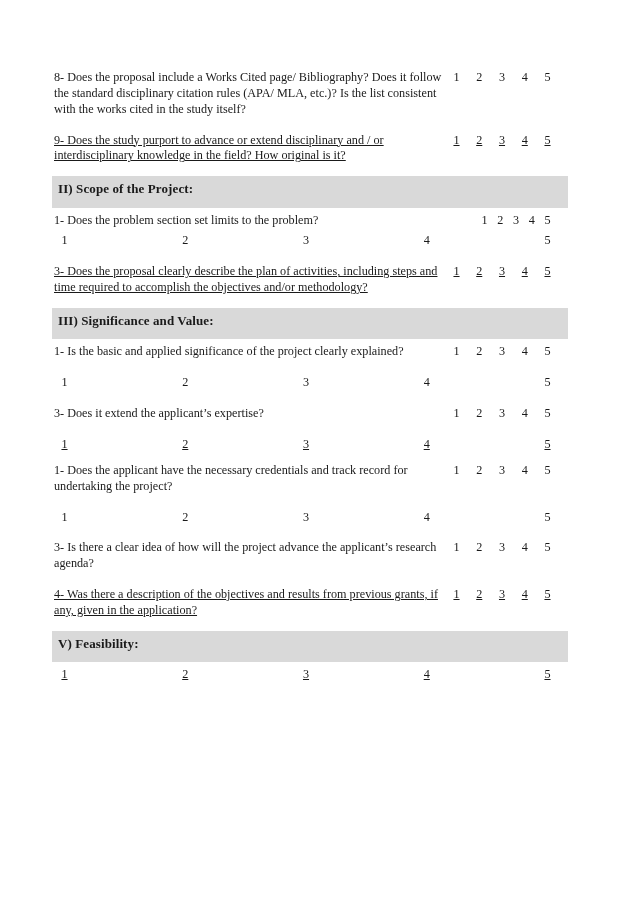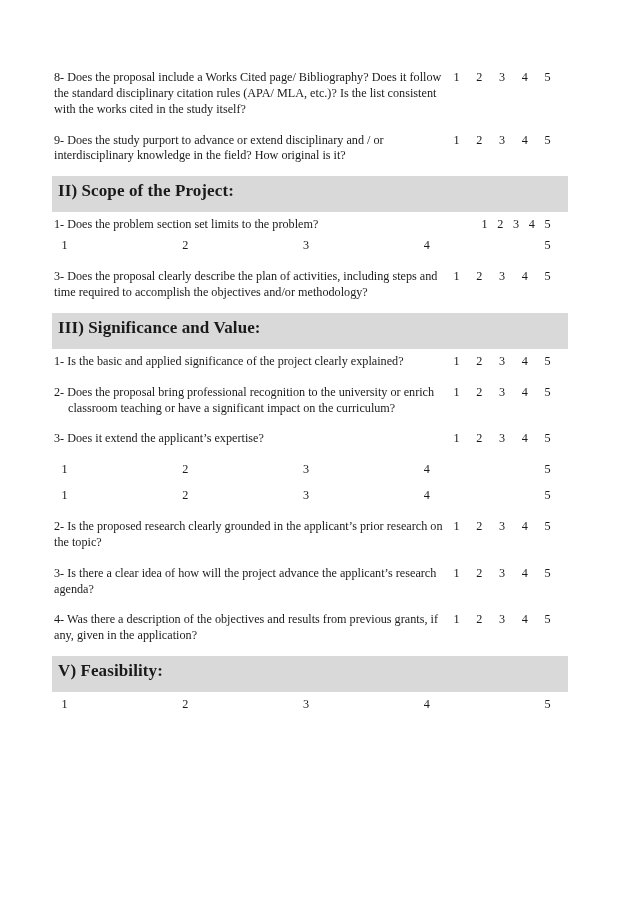--- a/index.html
+++ b/index.html
@@ -26,36 +26,36 @@
     left: 52px;
     top: 68px;
     width: 516px;
   }
 
   
   .section-header {
     background: #d9d9d9;
     padding: 5px 6px 11px 6px;
     font-weight: bold;
-    font-size: 17px;
+    font-size: 13px;
     line-height: 1.18;
     letter-spacing: 0.1px;
     margin-top: 10px;
     margin-bottom: 3px;
   }
 
   
   .q-row {
     display: flex;
     align-items: flex-start;
     padding: 2px 0 2px 0;
     margin-bottom: 2px;
   }
   .q-row.gap-lg { margin-bottom: 11px; }
-  .q-row.gap-md { margin-bottom: 6px; }
+  .q-row.gap-md { margin-bottom: 6px; text-decoration: underline; }
   .q-row.gap-sm { margin-bottom: 1px; gap: 28px; }
 
   .q-text {
     width: 392px;
     flex: 0 0 392px;
     padding-left: 2px;
     font-size: 12.2px;
     line-height: 1.30;
     box-sizing: border-box;
   }
@@ -139,21 +139,20 @@
         <div class="q-text">1- Is the basic and applied significance of the project clearly explained?</div>
         <div class="q-scale">
           <span>1</span>
           <span>2</span>
           <span>3</span>
           <span>4</span>
           <span>5</span>
         </div>
       </div>
       <div class="q-row gap-lg">
-        <div class="q-text hanging">2- Does the proposal bring professional recognition to the university or enrich classroom teaching or have a significant impact on the curriculum?</div>
         <div class="q-scale">
           <span>1</span>
           <span>2</span>
           <span>3</span>
           <span>4</span>
           <span>5</span>
         </div>
       </div>
       <div class="q-row gap-lg">
         <div class="q-text">3- Does it extend the applicant’s expertise?</div>
@@ -168,30 +167,30 @@
       <div class="q-row gap-md">
         <div class="q-scale">
           <span>1</span>
           <span>2</span>
           <span>3</span>
           <span>4</span>
           <span>5</span>
         </div>
       </div>
       <div class="q-row gap-lg">
-        <div class="q-scale">
-          <span>1</span>
-          <span>2</span>
-          <span>3</span>
-          <span>4</span>
-          <span>5</span>
-        </div>
-      </div>
-      <div class="q-row gap-lg">
-        <div class="q-text">2- Is the proposed research clearly grounded in the applicant’s prior research on the topic?</div>
+        <div class="q-text">1- Does the applicant have the necessary credentials and track record for undertaking the project?</div>
+        <div class="q-scale">
+          <span>1</span>
+          <span>2</span>
+          <span>3</span>
+          <span>4</span>
+          <span>5</span>
+        </div>
+      </div>
+      <div class="q-row gap-lg">
         <div class="q-scale">
           <span>1</span>
           <span>2</span>
           <span>3</span>
           <span>4</span>
           <span>5</span>
         </div>
       </div>
       <div class="q-row gap-lg">
         <div class="q-text">3- Is there a clear idea of how will the project advance the applicant’s research agenda?</div>

